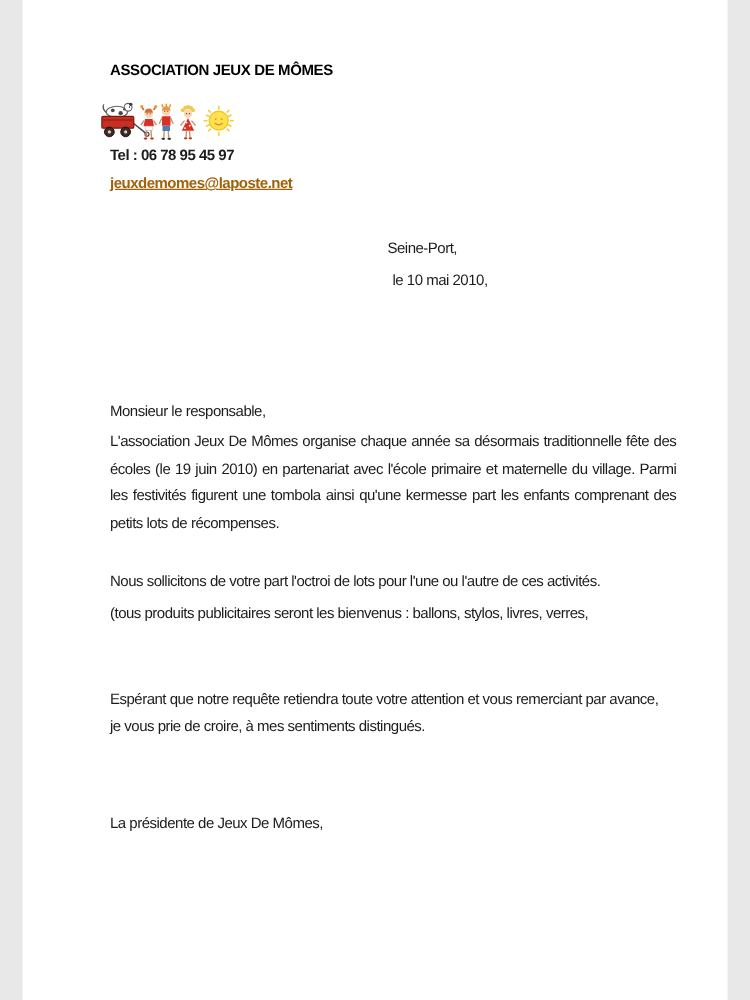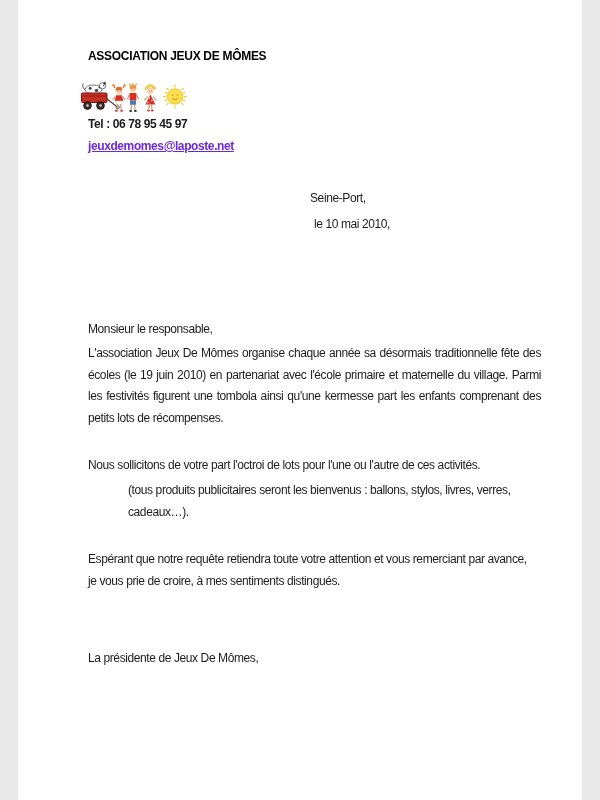--- a/index.html
+++ b/index.html
@@ -20,21 +20,21 @@
     line-height: 21.5px;
     white-space: normal;
   }
   .bold { font-weight: bold; }
   .title { font-size: 12px; letter-spacing: -0.3px; color: #000; }
   .lines { width: 453px; }
   .jline { text-align: justify; text-align-last: justify; }
   a.email {
     font-weight: bold;
     text-decoration: underline;
-    color: #6d28d9;
+    color: #a16207;
   }
   .clipart { position: absolute; left: 62px; top: 80px; }
 </style>
 </head>
 <body>
 
 <div class="page">
 
   <div class="t bold title" style="left:70px; top:46px;">ASSOCIATION JEUX DE MÔMES</div>
 
@@ -146,23 +146,22 @@
 
   <div class="t lines" style="left:70px; top:343px;">
     <div class="jline">L'association Jeux De Mômes organise chaque année sa désormais traditionnelle fête des</div>
     <div class="jline">écoles (le 19 juin 2010) en partenariat avec l'école primaire et maternelle du village. Parmi</div>
     <div class="jline">les festivités figurent une tombola ainsi qu'une kermesse part les enfants comprenant des</div>
     <div>petits lots de récompenses.</div>
   </div>
 
   <div class="t lines" style="left:70px; top:455px;">Nous sollicitons de votre part l'octroi de lots pour l'une ou l'autre de ces activités.</div>
 
-  <div class="t lines" style="left:70px; top:480px;margin-left:40px;">
+  <div class="t lines" style="left:70px; top:480px;">
     <div>(tous produits publicitaires seront les bienvenus : ballons, stylos, livres, verres,</div>
-    <div>cadeaux…).</div>
   </div>
 
   <div class="t lines" style="left:70px; top:549px;">
     <div>Espérant que notre requête retiendra toute votre attention et vous remerciant par avance,</div>
     <div>je vous prie de croire, à mes sentiments distingués.</div>
   </div>
 
   <div class="t" style="left:70px; top:648px;">La présidente de Jeux De Mômes,</div>
 
 </div>

